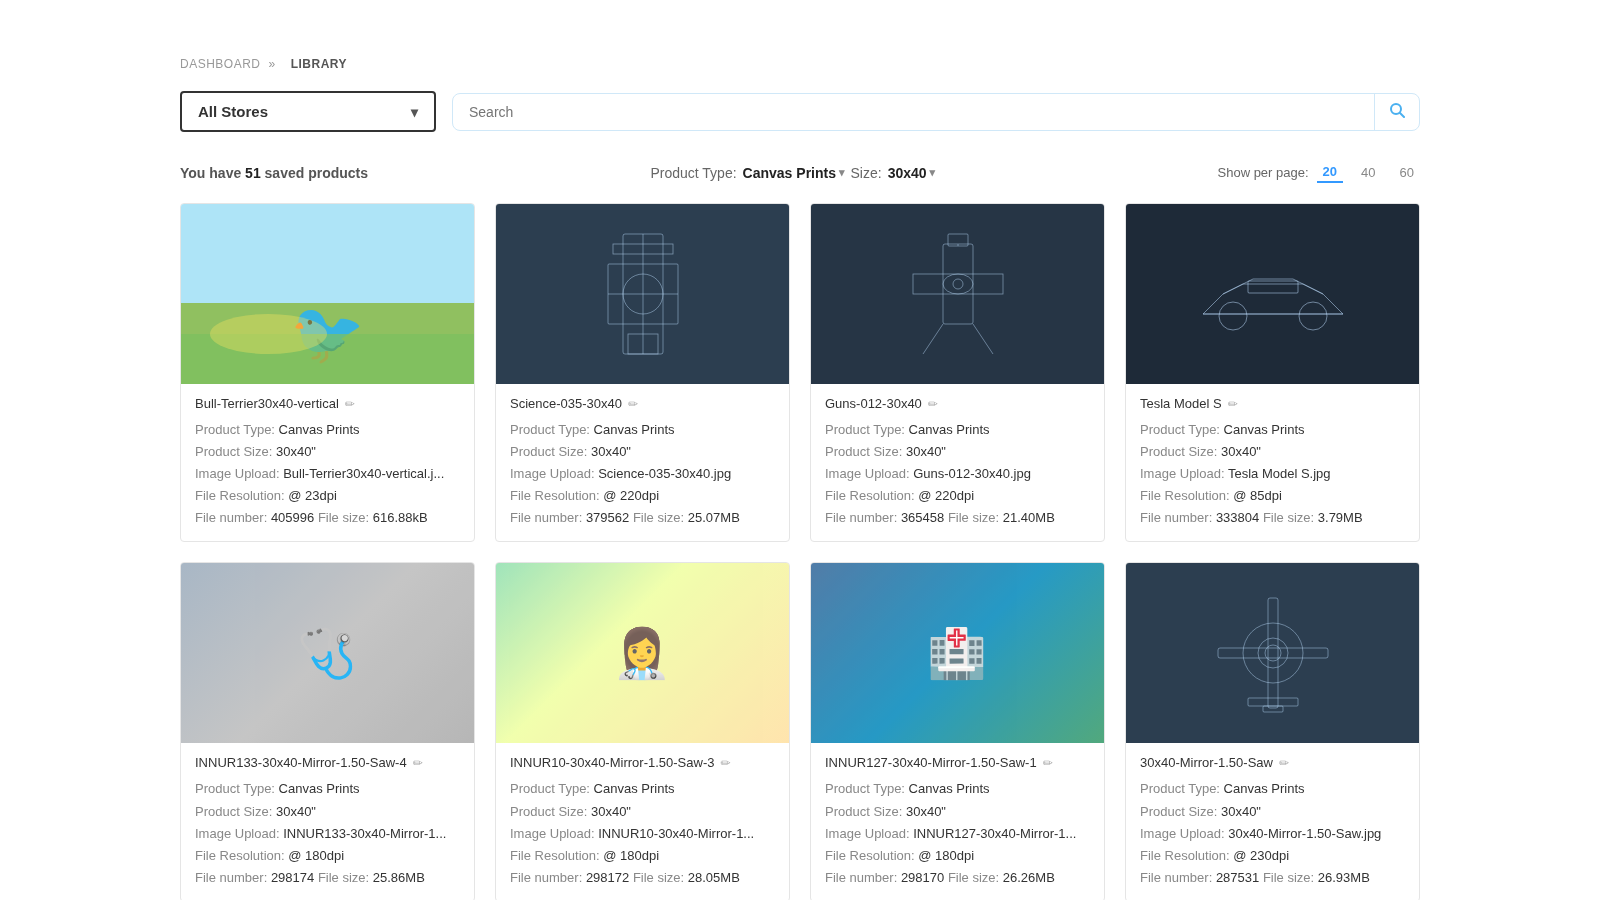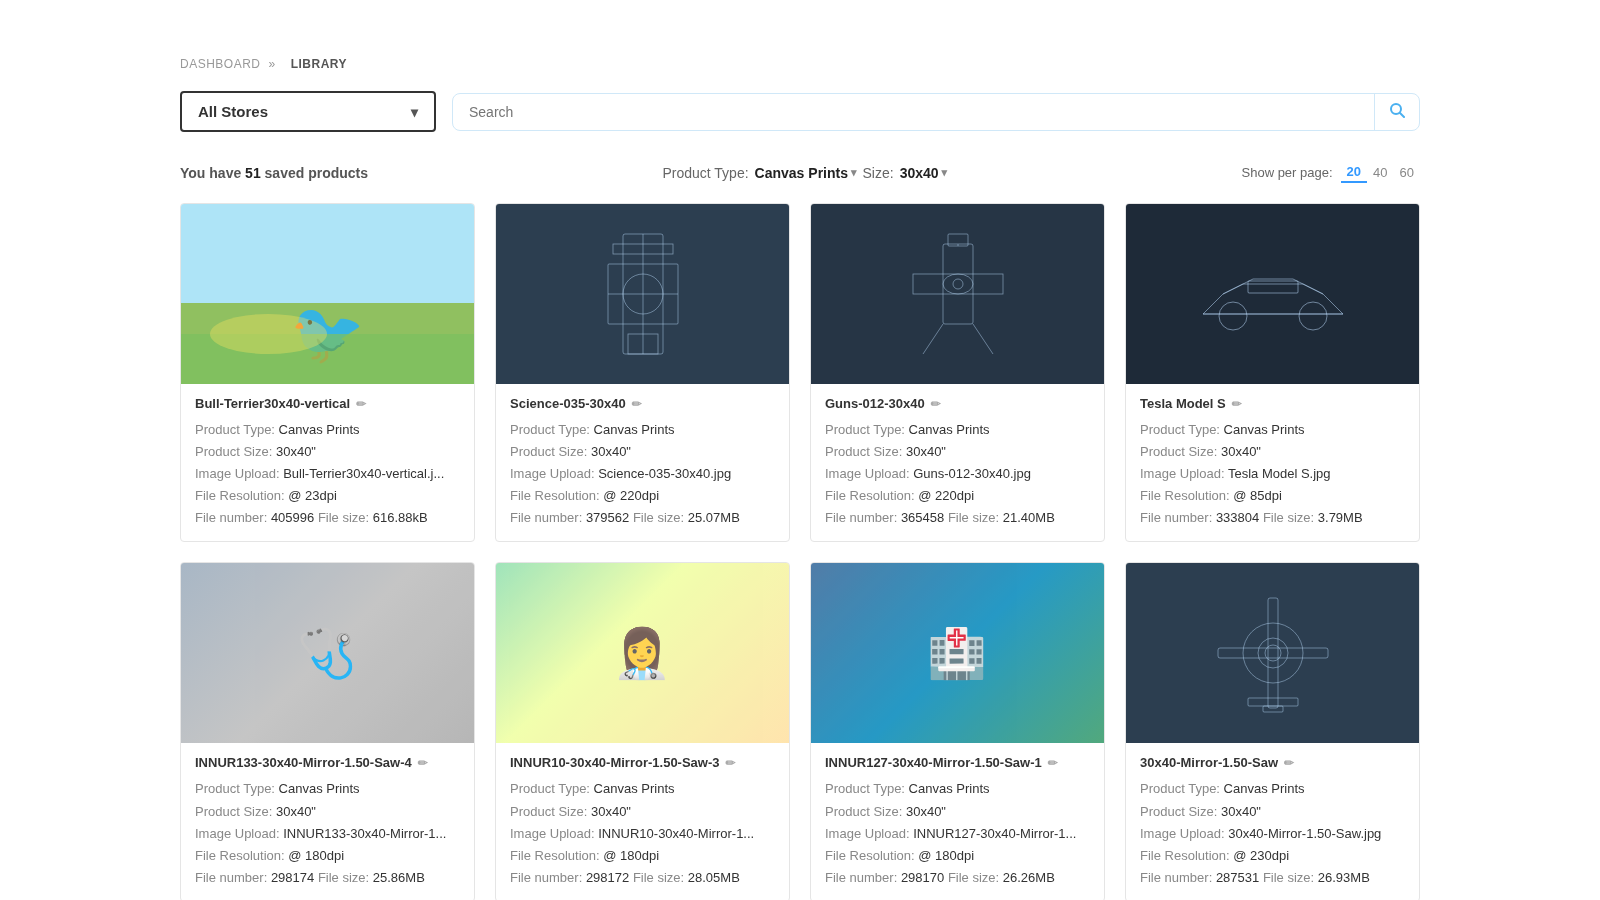--- a/index.html
+++ b/index.html
@@ -118,21 +118,21 @@
     }
     .per-page {
       display: flex;
       align-items: center;
       gap: 8px;
       font-size: 13px;
       color: #666;
     }
     .per-page-options {
       display: flex;
-      gap: 0;
+      gap: 12px;
     }
     .per-page-btn {
       padding: 2px 6px;
       cursor: pointer;
       color: #888;
       font-size: 13px;
       background: none;
       border: none;
     }
     .per-page-btn.active {
@@ -148,21 +148,21 @@
     .product-card {
       border: 1px solid #e5e5e5;
       border-radius: 4px;
       overflow: hidden;
       background: #fff;
     }
     .product-info {
       padding: 12px 14px;
     }
     .product-title {
-      font-weight: bold;
+      font-weight: normal;
       font-size: 13px;
       margin-bottom: 8px;
       display: flex;
       align-items: center;
       gap: 6px;
     }
     .edit-icon {
       color: #aaa;
       font-size: 12px;
       cursor: pointer;

